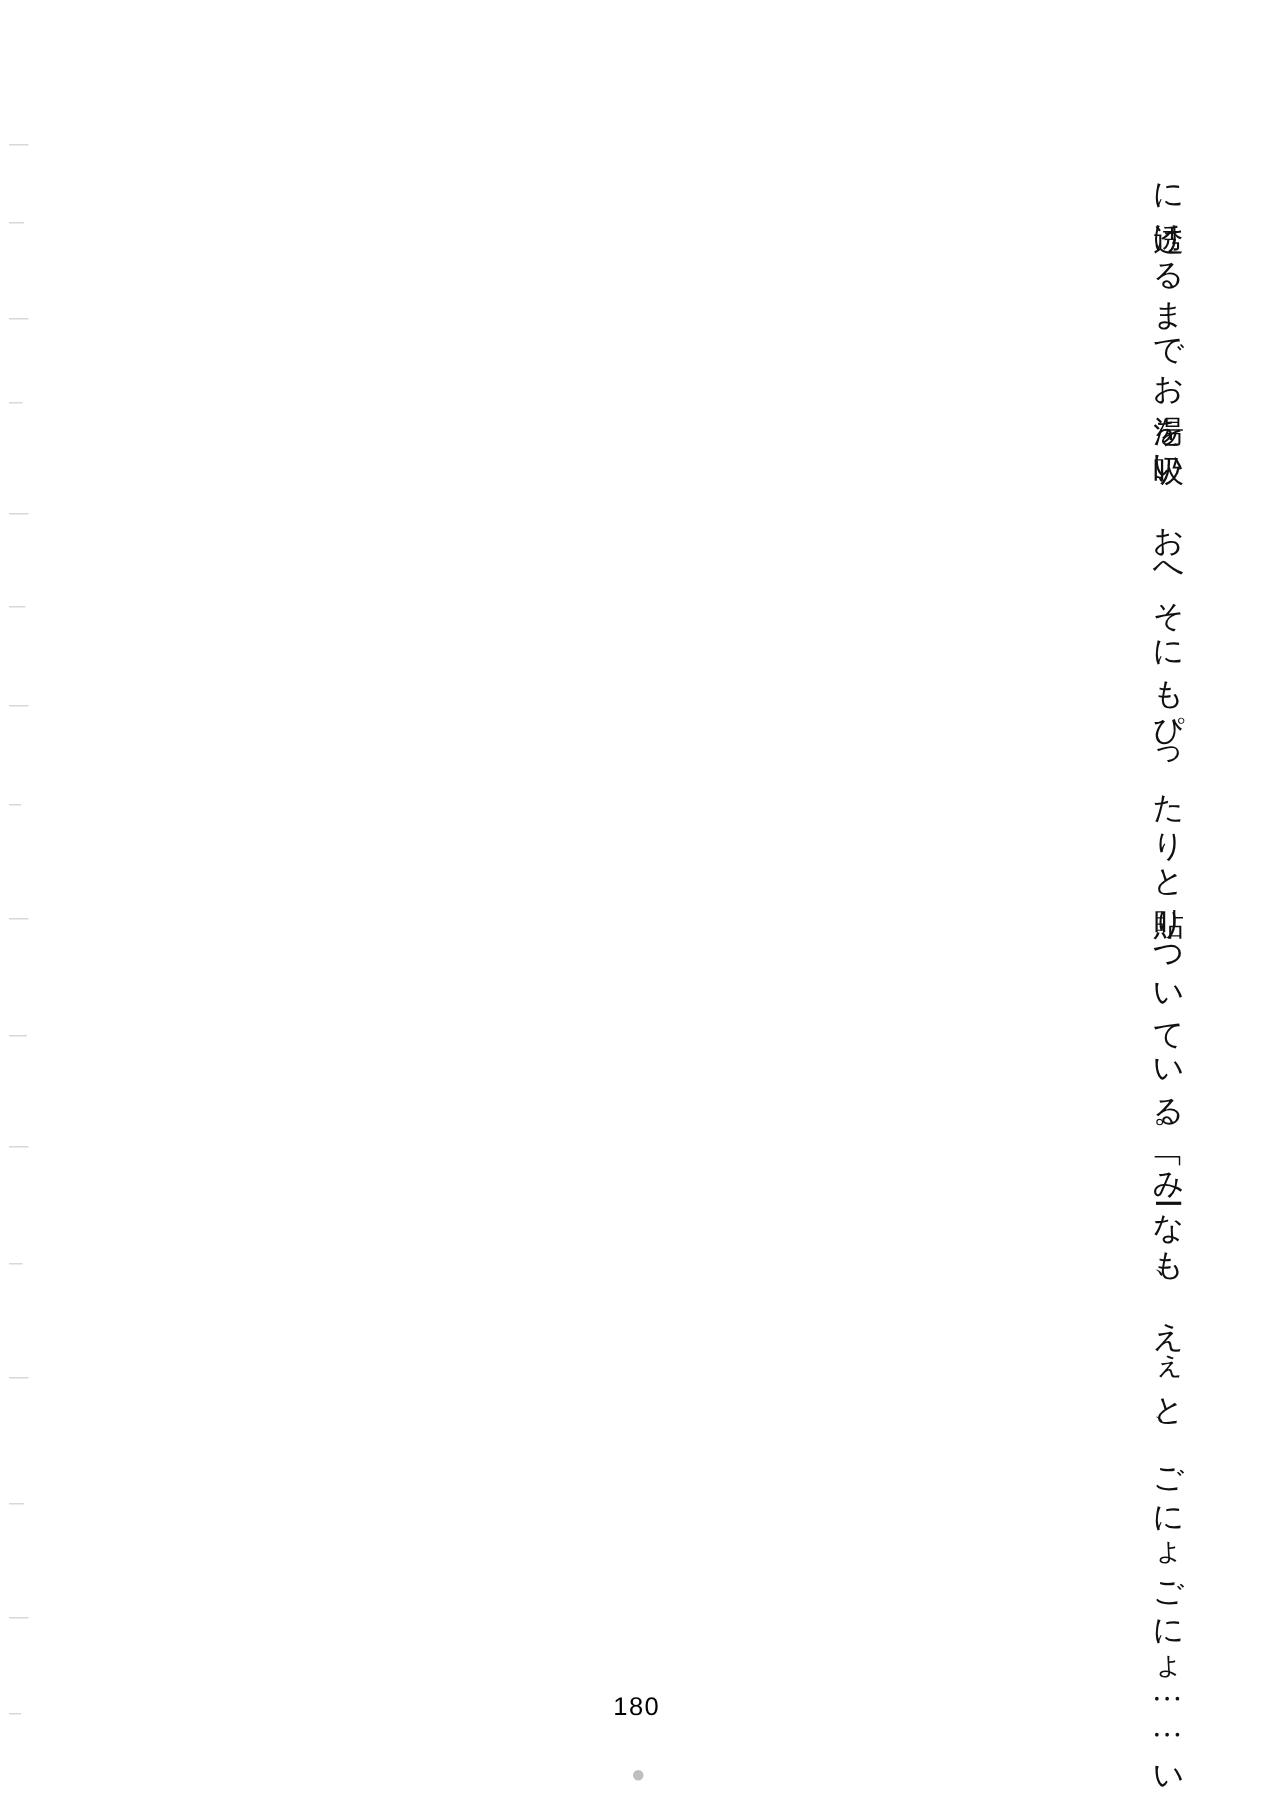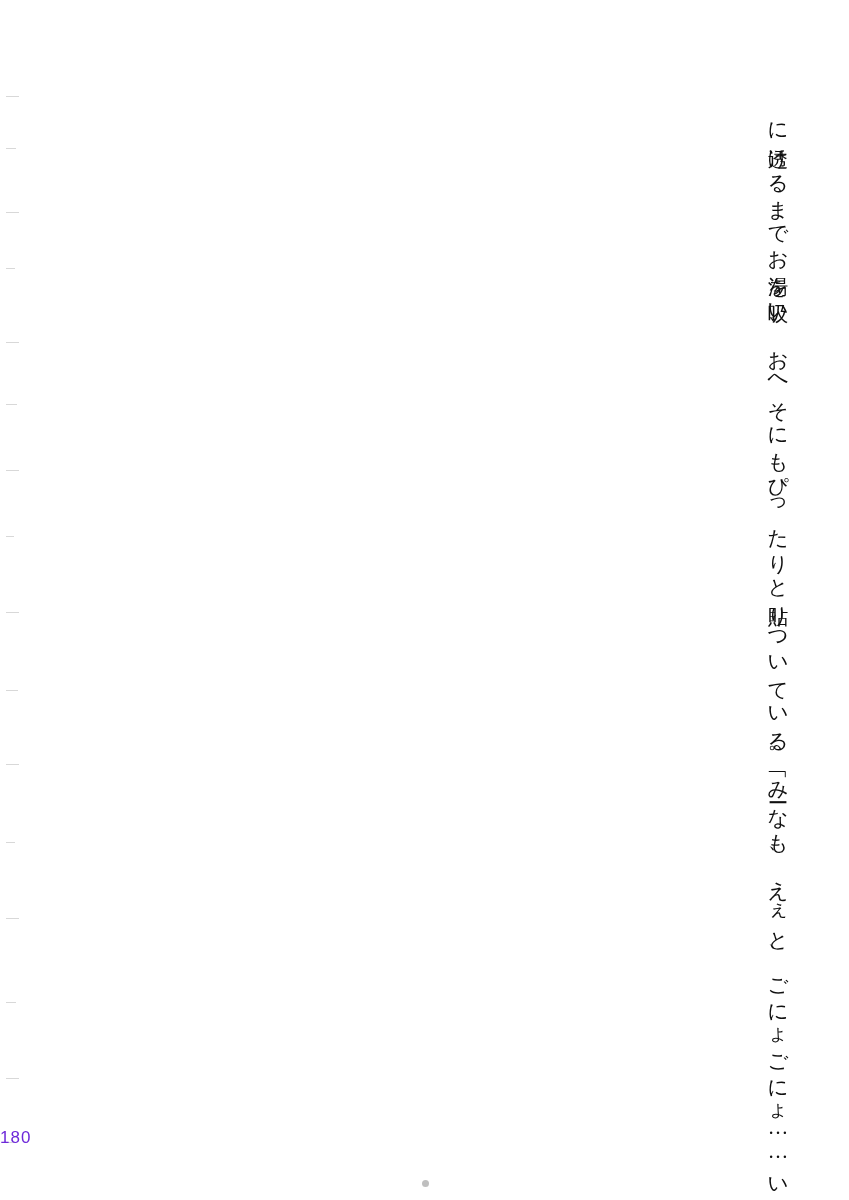--- a/index.html
+++ b/index.html
@@ -76,23 +76,23 @@
     white-space: pre;
     font-size: 20.5px;
     letter-spacing: 1.8px;
     color: #101010;
   }
   .page-number {
     position: absolute;
     left: 0;
     right: 0;
     top: 1128px;
-    text-align: left;
+    text-align: center;
     font-size: 17px;
-    color: #6d28d9;
+    color: #000000;
     font-family: "Liberation Sans", sans-serif;
     letter-spacing: 1px;
   }
   .binding-dot {
     position: absolute;
     left: 50%;
     top: 1180px;
     width: 7px;
     height: 7px;
     margin-left: -3px;

